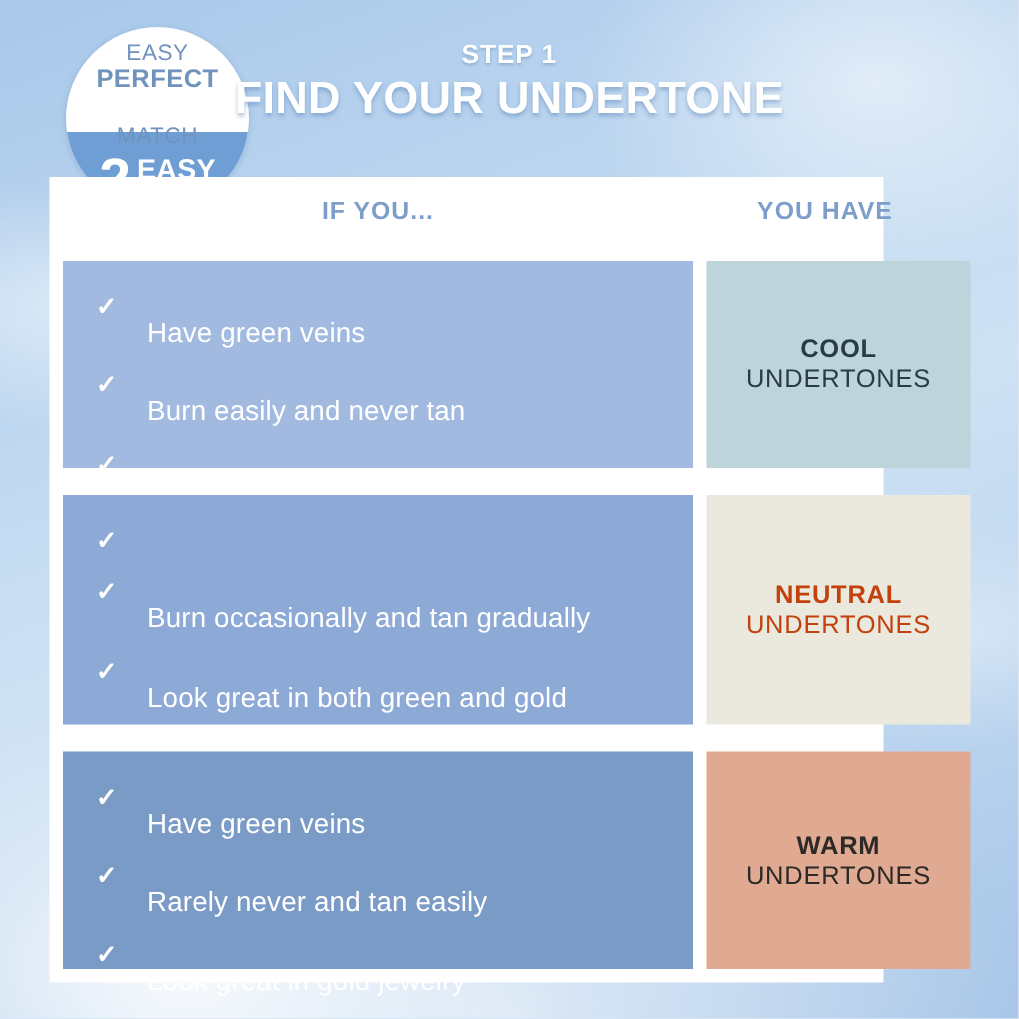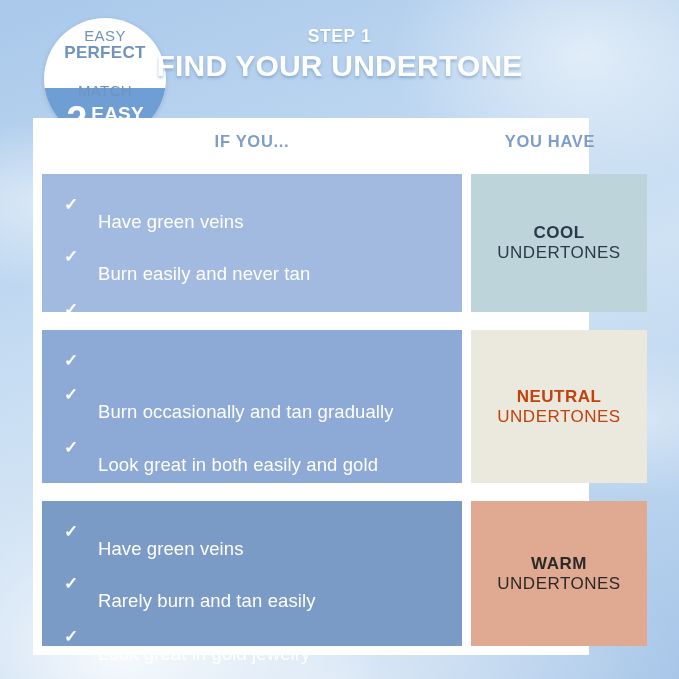--- a/index.html
+++ b/index.html
@@ -177,38 +177,38 @@
     <div class="traits">
       <div class="trait">
         <span class="check">✓</span>
       </div>
       <div class="trait">
         <span class="check">✓</span>
         <span class="txt">Burn occasionally and tan gradually</span>
       </div>
       <div class="trait">
         <span class="check">✓</span>
-        <span class="txt">Look great in both easily and gold</span>
+        <span class="txt">Look great in both green and gold</span>
       </div>
     </div>
     <div class="swatch">
       <div class="lbl-strong">NEUTRAL</div>
       <div class="lbl-light">UNDERTONES</div>
     </div>
   </div>
 
   <div class="row" id="row3">
     <div class="traits">
       <div class="trait">
         <span class="check">✓</span>
         <span class="txt">Have green veins</span>
       </div>
       <div class="trait">
         <span class="check">✓</span>
-        <span class="txt">Rarely burn and tan easily</span>
+        <span class="txt">Rarely never and tan easily</span>
       </div>
       <div class="trait">
         <span class="check">✓</span>
         <span class="txt">Look great in gold jewelry</span>
       </div>
     </div>
     <div class="swatch">
       <div class="lbl-strong">WARM</div>
       <div class="lbl-light">UNDERTONES</div>
     </div>

